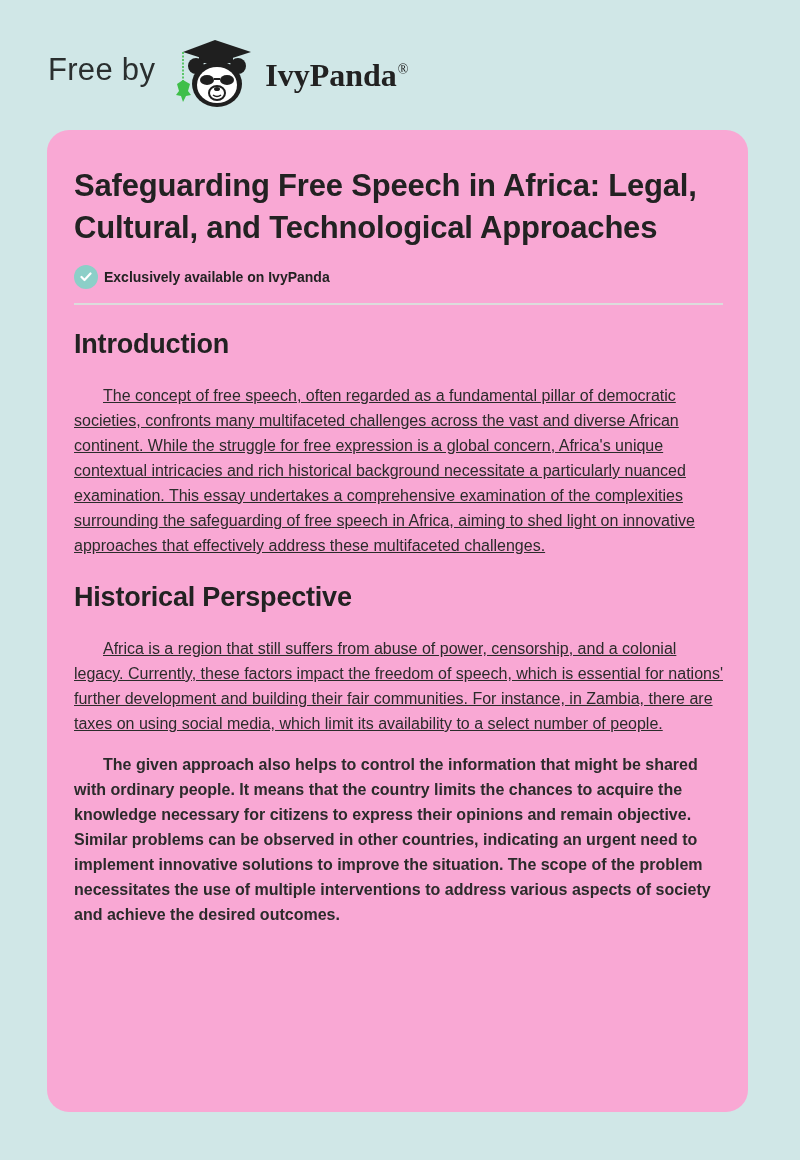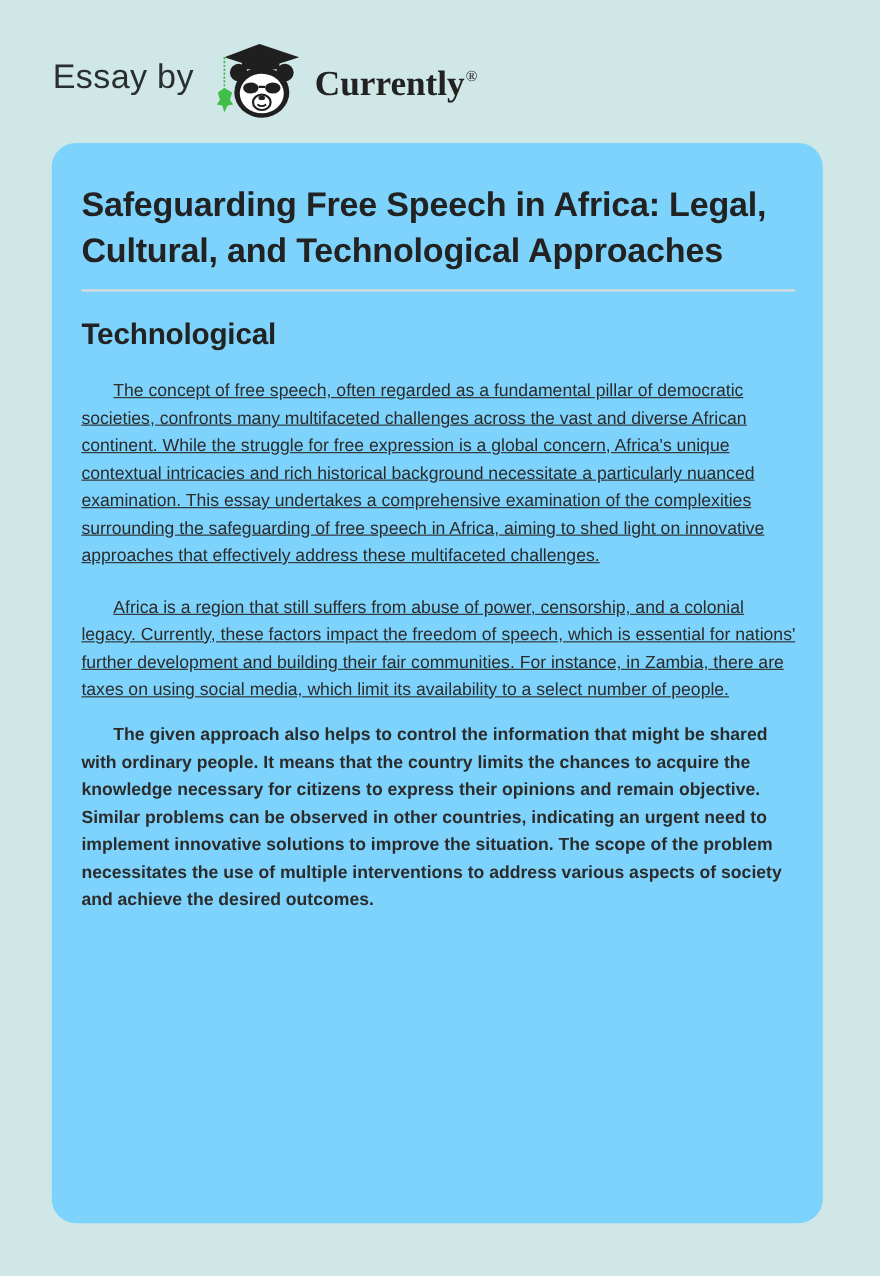--- a/index.html
+++ b/index.html
@@ -22,21 +22,21 @@
   .logo-icon { width: 92px; height: 74px; margin-right: 4px; }
   .brand {
     font-family: "Liberation Serif", serif;
     font-weight: bold; font-size: 32px; color: #222;
     margin-top: 4px;
   }
   .brand sup { font-size: 14px; font-weight: normal; vertical-align: super; margin-left: 1px; }
   .card {
     position: absolute; left: 47px; top: 130px;
     width: 701px; height: 982px;
-    background: #7dd3fc; border-radius: 22px;
+    background: #f9a8d4; border-radius: 22px;
   }
   .content { position: absolute; left: 27px; top: 0; width: 649px; }
   .title {
     margin: 35px 0 0 0;
     font-size: 31px; line-height: 42px; font-weight: bold; color: #222;
     letter-spacing: -0.2px;
   }
   .exclusive {
     display: flex; align-items: center; margin-top: 16px; height: 24px;
   }
@@ -55,21 +55,21 @@
     font-size: 16px; line-height: 25px; color: #2b2b2b;
     margin: 0; text-indent: 29px;
   }
   .p-first { margin-top: 22px; text-decoration: underline; }
   .p-next { margin-top: 16px; font-weight: bold; }
 </style>
 </head>
 <body>
 
 <div class="header">
-  <span class="essay-by">Essay by</span>
+  <span class="essay-by">Free by</span>
   <span class="logo-icon">
     <svg width="92" height="74" viewBox="0 0 92 74">
 
       <polygon points="14,16 46,4 82,16 48,27" fill="#1f1f1f"></polygon>
       <rect x="30" y="18" width="34" height="9" fill="#1f1f1f"></rect>
 
       <line x1="14" y1="16" x2="14" y2="46" stroke="#3fbf4a" stroke-width="1.6" stroke-dasharray="2,1.5"></line>
 
       <path d="M14,44 l-6,4 l2,7 l-3,4 l5,1 l2,6 l3,-6 l5,-1 l-3,-4 l2,-7 z" fill="#3fbf4a"></path>
 
@@ -81,29 +81,38 @@
 
       <ellipse cx="38" cy="44" rx="7" ry="5" fill="#1f1f1f"></ellipse>
       <ellipse cx="58" cy="44" rx="7" ry="5" fill="#1f1f1f"></ellipse>
       <line x1="45" y1="43" x2="51" y2="43" stroke="#1f1f1f" stroke-width="2"></line>
 
       <ellipse cx="48" cy="57" rx="8" ry="7" fill="#ffffff" stroke="#1f1f1f" stroke-width="2"></ellipse>
       <ellipse cx="48" cy="53" rx="3" ry="2" fill="#1f1f1f"></ellipse>
       <path d="M44,59 q4,3 8,0" stroke="#1f1f1f" stroke-width="1.5" fill="none"></path>
     </svg>
   </span>
-  <span class="brand"><span>Currently</span><sup>®</sup></span>
+  <span class="brand"><span>IvyPanda</span><sup>®</sup></span>
 </div>
 
 <div class="card">
   <div class="content">
     <h1 class="title">Safeguarding Free Speech in Africa: Legal, Cultural, and Technological Approaches</h1>
 
+    <div class="exclusive">
+      <span class="check">
+        <svg width="12" height="10" viewBox="0 0 12 10">
+            <path d="M1.5,5 L4.5,8 L10.5,1.5" stroke="#ffffff" stroke-width="2.2" fill="none" stroke-linecap="round" stroke-linejoin="round"></path>
+          </svg>
+      </span>
+      <span class="exclusive-label">Exclusively available on IvyPanda</span>
+    </div>
 
     <div class="divider"></div>
 
-    <h2>Technological</h2>
+    <h2>Introduction</h2>
     <p class="p-first">The concept of free speech, often regarded as a fundamental pillar of democratic societies, confronts many multifaceted challenges across the vast and diverse African continent. While the struggle for free expression is a global concern, Africa's unique contextual intricacies and rich historical background necessitate a particularly nuanced examination. This essay undertakes a comprehensive examination of the complexities surrounding the safeguarding of free speech in Africa, aiming to shed light on innovative approaches that effectively address these multifaceted challenges.</p>
 
+    <h2>Historical Perspective</h2>
     <p class="p-first">Africa is a region that still suffers from abuse of power, censorship, and a colonial legacy. Currently, these factors impact the freedom of speech, which is essential for nations' further development and building their fair communities. For instance, in Zambia, there are taxes on using social media, which limit its availability to a select number of people.</p>
     <p class="p-next">The given approach also helps to control the information that might be shared with ordinary people. It means that the country limits the chances to acquire the knowledge necessary for citizens to express their opinions and remain objective. Similar problems can be observed in other countries, indicating an urgent need to implement innovative solutions to improve the situation. The scope of the problem necessitates the use of multiple interventions to address various aspects of society and achieve the desired outcomes.</p>
   </div>
 </div>
 
 </body></html>

